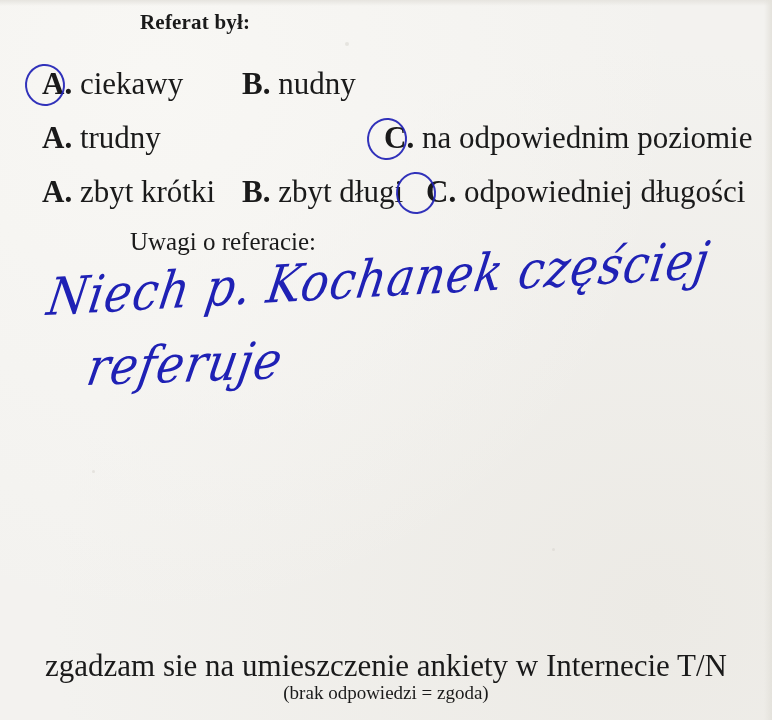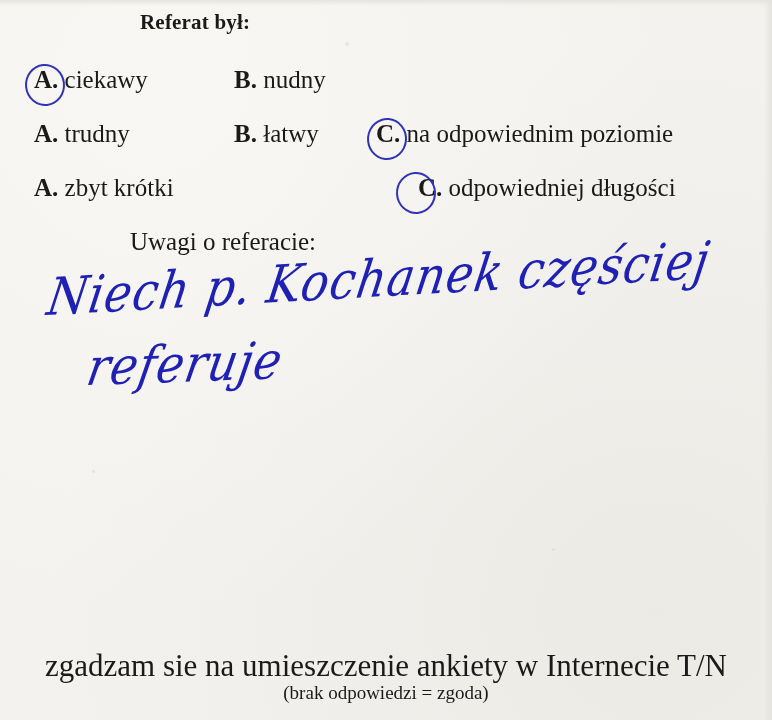--- a/index.html
+++ b/index.html
@@ -48,24 +48,24 @@
   .comments-title {
     position: absolute;
     left: 130px;
     top: 228px;
     font-size: 25px;
     font-weight: 400;
   }
 
   .opt-row {
     position: absolute;
-    left: 4px;
+    left: 12px;
     width: 644px;
     height: 34px;
-    font-size: 25px;
+    font-size: 31px;
   }
   .opt {
     position: absolute;
     white-space: nowrap;
   }
   .opt .ltr {
     font-weight: 700;
   }
 
   .row1 { top: 66px; }
@@ -161,35 +161,35 @@
       <span class="ltr">B.</span>
       <span>nudny</span>
     </div>
   </div>
 
   <div class="opt-row row2">
     <div class="opt" style="left:30px;">
       <span class="ltr">A.</span>
       <span>trudny</span>
     </div>
-    <div class="opt" style="left:230px;">
-      <span class="ltr">B.</span>
-      <span>łatwy</span>
-    </div>
     <div class="opt" style="left:372px;">
       <span class="ltr">C.</span>
       <span>na odpowiednim poziomie</span>
     </div>
   </div>
 
   <div class="opt-row row3">
     <div class="opt" style="left:30px;">
       <span class="ltr">A.</span>
       <span>zbyt krótki</span>
     </div>
+    <div class="opt" style="left:230px;">
+      <span class="ltr">B.</span>
+      <span>zbyt długi</span>
+    </div>
     <div class="opt" style="left:398px;padding-left:16px;">
       <span class="ltr">C.</span>
       <span>odpowiedniej długości</span>
     </div>
   </div>
 
   <div class="circle-mark" style="left:25px; top:64px; width:36px; height:38px; transform: rotate(-6deg);"></div>
   <div class="circle-mark" style="left:367px; top:118px; width:36px; height:38px; transform: rotate(5deg);"></div>
   <div class="circle-mark" style="left:396px; top:172px; width:36px; height:38px; transform: rotate(-4deg);"></div>
 

